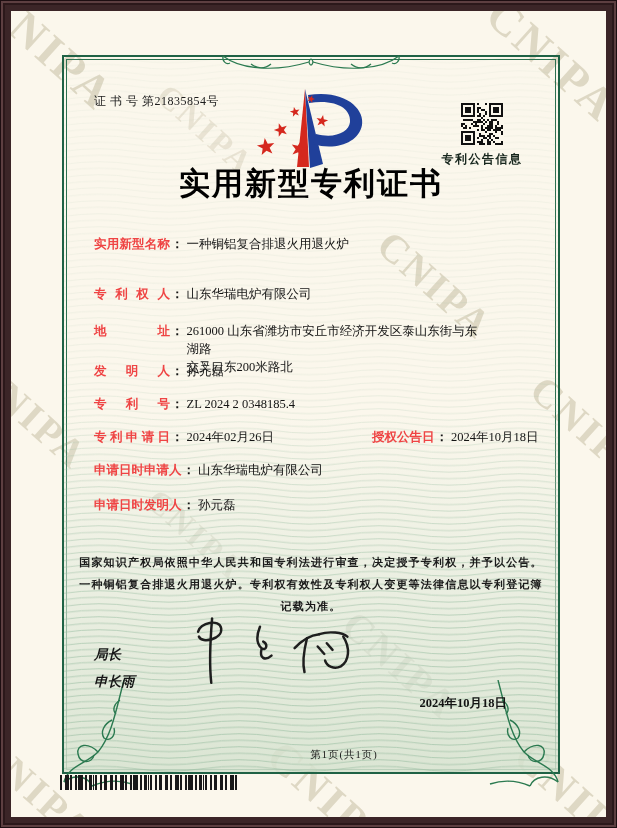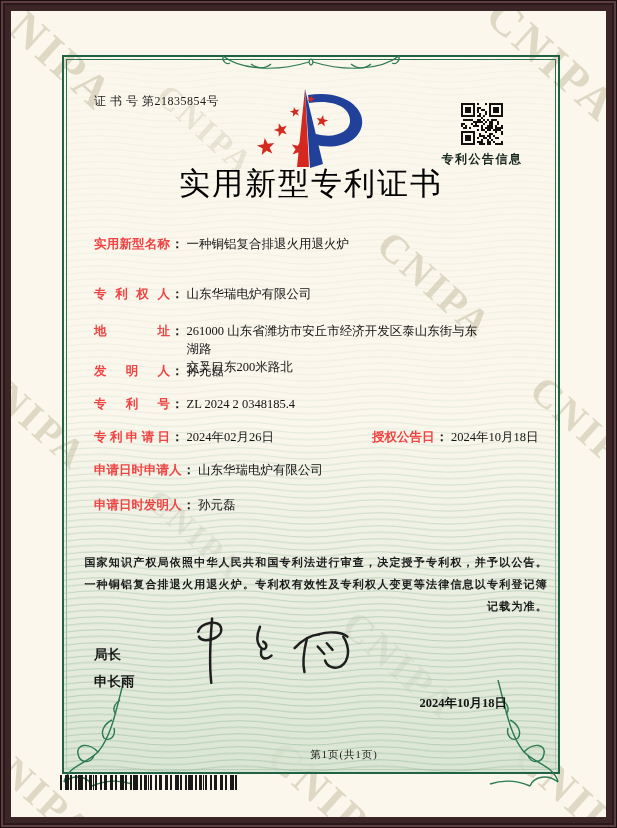--- a/index.html
+++ b/index.html
@@ -17,33 +17,33 @@
   .gbox{position:absolute;left:51px;top:44px;width:494px;height:715px;border:2.5px solid #1f6245;z-index:2;}
   .gbox-inner{position:absolute;inset:2px;border:1px solid #2a6f4e;pointer-events:none;}
   .waves{position:absolute;inset:0;width:100%;height:100%;pointer-events:none;}
   .orn{position:absolute;pointer-events:none;}
   
   .certno{position:absolute;left:30px;top:36px;font-size:12px;color:#1c1c1c;letter-spacing:0.5px;z-index:5;}
   .logo{position:absolute;left:191px;top:30px;z-index:5;}
   .qr{position:absolute;left:396px;top:45px;z-index:5;}
   .qrlabel{position:absolute;left:370px;top:94px;width:96px;text-align:center;font-size:12px;
            font-weight:700;letter-spacing:1.5px;color:#17261d;z-index:5;}
-  .title{position:absolute;left:0;top:106px;width:100%;text-align:center;font-size:31px;font-weight:400;
+  .title{position:absolute;left:0;top:106px;width:100%;text-align:center;font-size:31px;font-weight:700;
          letter-spacing:2px;color:#000;z-index:5;}
   .row{position:absolute;left:30px;right:12px;font-size:12.5px;color:#141414;line-height:18px;z-index:5;}
   .lbl{font-weight:700;color:#ef4444;}
   .jl{display:inline-block;width:76px;text-align:justify;text-align-last:justify;vertical-align:top;}
   .colon{font-weight:700;margin:0 3px 0 1px;}
   .val{color:#141414;}
   .vblock{display:inline-block;vertical-align:top;max-width:300px;}
   .rcol{position:absolute;left:278px;top:0;white-space:nowrap;}
-  .statement{position:absolute;left:10px;right:10px;top:494px;text-align:right;font-size:11px;font-weight:700;
+  .statement{position:absolute;left:10px;right:10px;top:494px;text-align:center;font-size:11px;font-weight:700;
              letter-spacing:1.2px;color:#1a1a1a;line-height:22px;z-index:5;}
   .director{position:absolute;left:30px;top:584px;font-family:"Liberation Sans","DejaVu Sans",sans-serif;
-            font-size:13.5px;font-weight:700;color:#161616;line-height:27px;z-index:5;}
+            font-size:13.5px;font-weight:700;color:#161616;line-height:27px;z-index:5;font-style:italic;}
   .sig{position:absolute;left:125px;top:552px;z-index:6;}
   .issuedate{position:absolute;right:51px;top:638px;font-size:12.5px;font-weight:600;color:#141414;z-index:5;}
   .pageinfo{position:absolute;left:0;top:691px;width:100%;text-align:center;font-size:10.5px;
             letter-spacing:1px;color:#1a1a1a;z-index:5;margin-left:33px;}
   .barcode{position:absolute;left:49px;top:764px;width:178px;height:15px;z-index:3;
      background-image:
        repeating-linear-gradient(90deg,#181818 0 2px,rgba(0,0,0,0) 2px 5px),
        repeating-linear-gradient(90deg,#181818 0 1px,rgba(0,0,0,0) 1px 7px,#181818 7px 9px,rgba(0,0,0,0) 9px 11px);}
 </style>
 </head>

